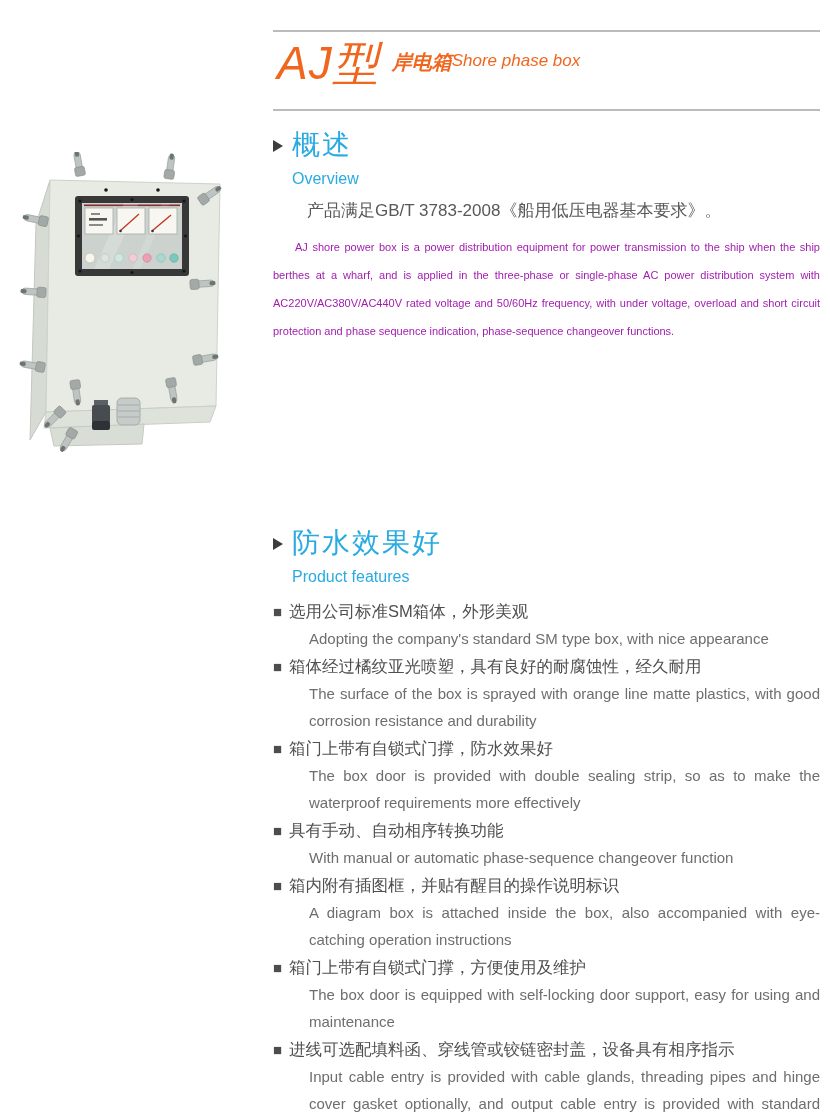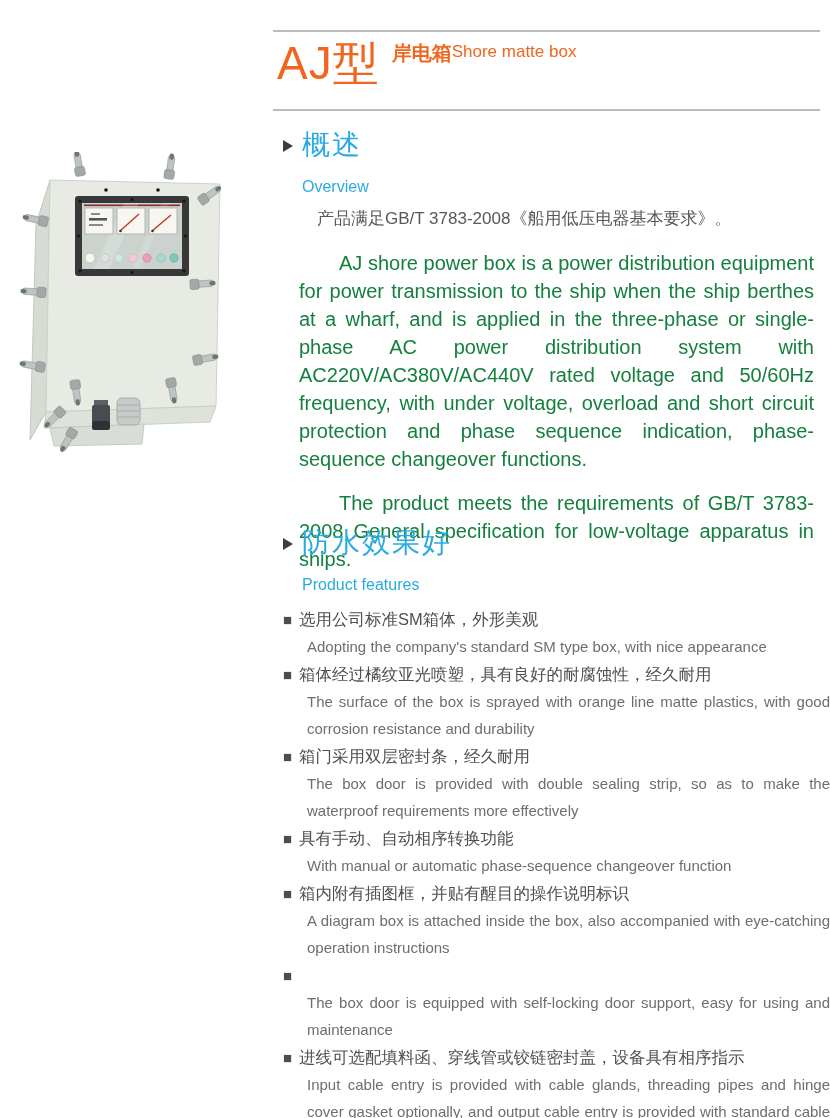--- a/index.html
+++ b/index.html
@@ -5,63 +5,63 @@
   html,body{margin:0;padding:0;}
   body{
     width:830px;height:1118px;position:relative;background:#ffffff;
     font-family:"Liberation Sans","DejaVu Sans",sans-serif;overflow:hidden;
   }
   .rule{position:absolute;left:273px;width:547px;height:2px;background:#b9bcbc;}
   #rule-top{top:30px;}
   #rule-bottom{top:109px;}
 
   
-  .title-block{position:absolute;left:277px;top:42px;display:flex;align-items:flex-start;color:#f0661f;}
+  .title-block{position:absolute;left:277px;top:42px;display:flex;align-items:center;color:#f0661f;font-style:italic;}
   .title-model{font-size:46px;line-height:.95;letter-spacing:1px;}
   .title-sub{margin-left:12px;display:flex;flex-direction:row;padding-bottom:3px;}
   .title-zh{font-size:20px;font-weight:bold;line-height:1.15;}
   .title-en{font-size:17px;line-height:1.2;}
 
   
-  .section{position:absolute;left:283px;width:547px;}
+  .section{position:absolute;left:273px;width:547px;}
   #overview-section{top:130px;}
   #features-section{top:528px;}
   .sec-head{display:flex;align-items:flex-start;}
   .tri{width:0;height:0;border-left:10px solid #3d3d3d;border-top:6px solid transparent;
        border-bottom:6px solid transparent;margin-top:10px;flex:0 0 auto;}
   .sec-titles{margin-left:9px;}
   .sec-zh{font-size:28px;color:#29abe2;line-height:1.1;letter-spacing:2px;}
-  .sec-en{font-size:16px;color:#29abe2;line-height:1.2;margin-top:16px;}
+  .sec-en{font-size:16px;color:#29abe2;line-height:1.2;margin-top:8px;}
 
   .zh-body{margin-top:8px;}
   .zh-body p{margin:0;font-size:17px;line-height:29px;color:#595757;text-indent:2em;text-align:justify;}
   .en-body{margin-top:8px;}
-  .en-body p{margin:16px;font-size:20px;line-height:28px;color:#15803d;text-indent:2em;text-align:justify;}
+  .en-body p{margin:0;font-size:11px;line-height:28px;color:#a21caf;text-indent:2em;text-align:justify;}
 
   
   .feat-list{list-style:none;margin:12px 0 0;padding:0;}
   .feat-item{margin-bottom:1px;}
   .feat-zh{font-size:16.5px;color:#4f4f4f;line-height:27px;display:flex;}
   .bullet{color:#4d4d4d;margin-right:7px;font-size:15px;line-height:27px;flex:0 0 auto;}
-  .feat-en{font-size:15px;color:#6e6e6e;line-height:27px;margin-left:24px;text-align:justify;}
+  .feat-en{font-size:15px;color:#6e6e6e;line-height:27px;margin-left:36px;text-align:justify;}
 
   
   .product-photo{position:absolute;left:12px;top:152px;width:250px;height:310px;}
 </style>
 </head>
 <body>
 
 <div class="rule" id="rule-top"></div>
 <div class="rule" id="rule-bottom"></div>
 
 <div class="title-block">
   <div class="title-model">AJ型</div>
   <div class="title-sub">
     <div class="title-zh">岸电箱</div>
-    <div class="title-en">Shore matte box</div>
+    <div class="title-en">Shore phase box</div>
   </div>
 </div>
 
 <div class="product-photo">
   <svg width="250" height="310" viewBox="0 0 250 310" xmlns="http://www.w3.org/2000/svg">
     <defs>
       <g id="latch">
         <rect x="-3.2" y="-14" width="6.4" height="19" rx="3" fill="#bdc4c1" stroke="#8f9693" stroke-width="0.6"></rect>
         <rect x="-5" y="1" width="10" height="9" rx="2" fill="#a2a9a6" stroke="#848b88" stroke-width="0.6"></rect>
         <rect x="-2" y="-15.5" width="4" height="6" rx="1.5" fill="#6d7572"></rect>
@@ -161,21 +161,20 @@
     <div class="sec-titles">
       <div class="sec-zh">概述</div>
       <div class="sec-en">Overview</div>
     </div>
   </div>
   <div class="zh-body">
     <p>产品满足GB/T 3783-2008《船用低压电器基本要求》。</p>
   </div>
   <div class="en-body">
     <p>AJ shore power box is a power distribution equipment for power transmission to the ship when the ship berthes at a wharf, and is applied in the three-phase or single-phase AC power distribution system with AC220V/AC380V/AC440V rated voltage and 50/60Hz frequency, with under voltage, overload and short circuit protection and phase sequence indication, phase-sequence changeover functions.</p>
-    <p>The product meets the requirements of GB/T 3783-2008 General specification for low-voltage apparatus in ships.</p>
   </div>
 </section>
 
 <section class="section" id="features-section">
   <div class="sec-head">
     <span class="tri"></span>
     <div class="sec-titles">
       <div class="sec-zh">防水效果好</div>
       <div class="sec-en">Product features</div>
     </div>
@@ -191,41 +190,42 @@
     <li class="feat-item">
       <div class="feat-zh">
           <span class="bullet">■</span>
           <span>箱体经过橘纹亚光喷塑，具有良好的耐腐蚀性，经久耐用</span>
         </div>
       <div class="feat-en">The surface of the box is sprayed with orange line matte plastics, with good corrosion resistance and durability</div>
     </li>
     <li class="feat-item">
       <div class="feat-zh">
           <span class="bullet">■</span>
-          <span>箱门采用双层密封条，经久耐用</span>
+          <span>箱门上带有自锁式门撑，防水效果好</span>
         </div>
       <div class="feat-en">The box door is provided with double sealing strip, so as to make the waterproof requirements more effectively</div>
     </li>
     <li class="feat-item">
       <div class="feat-zh">
           <span class="bullet">■</span>
           <span>具有手动、自动相序转换功能</span>
         </div>
       <div class="feat-en">With manual or automatic phase-sequence changeover function</div>
     </li>
     <li class="feat-item">
       <div class="feat-zh">
           <span class="bullet">■</span>
           <span>箱内附有插图框，并贴有醒目的操作说明标识</span>
         </div>
       <div class="feat-en">A diagram box is attached inside the box, also accompanied with eye-catching operation instructions</div>
     </li>
     <li class="feat-item">
       <div class="feat-zh">
           <span class="bullet">■</span>
+          <span>箱门上带有自锁式门撑，方便使用及维护</span>
         </div>
       <div class="feat-en">The box door is equipped with self-locking door support, easy for using and maintenance</div>
     </li>
     <li class="feat-item">
       <div class="feat-zh">
           <span class="bullet">■</span>
           <span>进线可选配填料函、穿线管或铰链密封盖，设备具有相序指示</span>
         </div>
       <div class="feat-en">Input cable entry is provided with cable glands, threading pipes and hinge cover gasket optionally, and output cable entry is provided with standard cable glands</div>
     </li>

